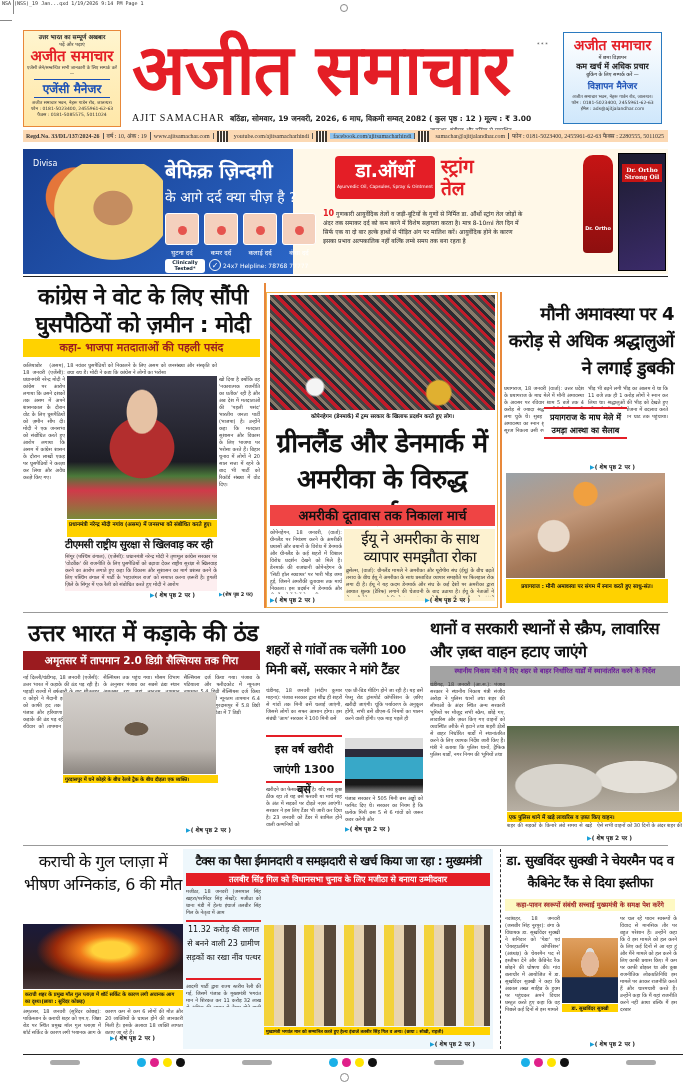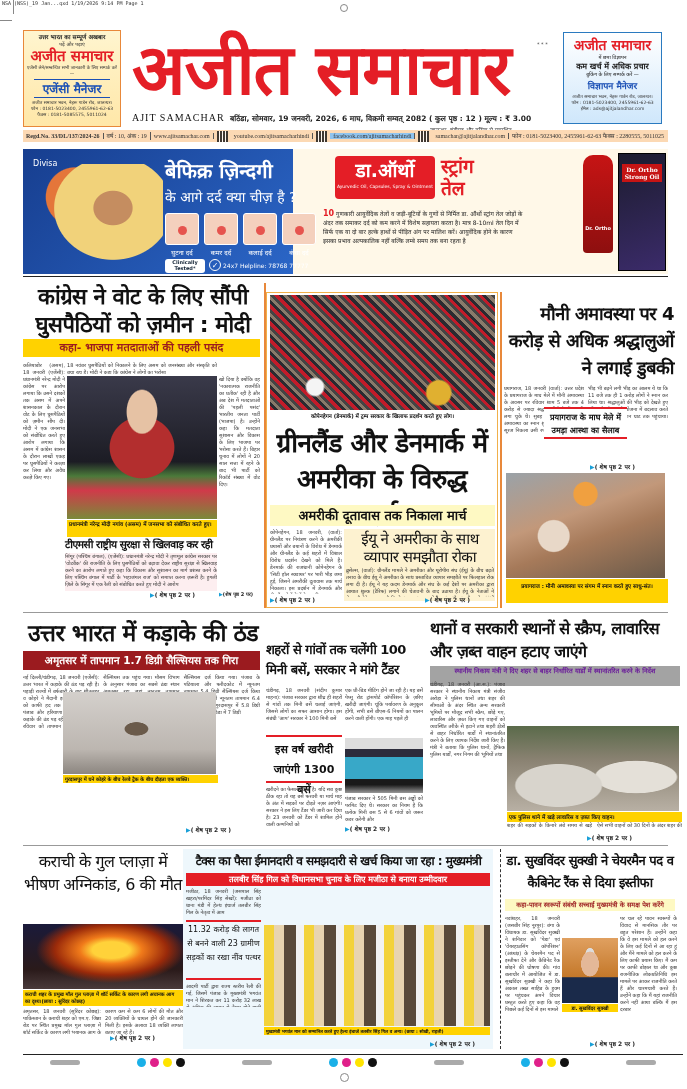--- a/index.html
+++ b/index.html
@@ -164,41 +164,41 @@
 <div class="abs col" style="left:65px;top:553px;width:152px;height:38px;background:#fdeef0">सिंगूर (पश्चिम बंगाल), (एजेंसी): प्रधानमंत्री नरेन्द्र मोदी ने तृणमूल कांग्रेस सरकार पर 'वोटबैंक' की राजनीति के लिए घुसपैठियों को बढ़ावा देकर राष्ट्रीय सुरक्षा से खिलवाड़ करने का आरोप लगाते हुए कहा कि विकास और सुशासन का मार्ग प्रशस्त करने के लिए पश्चिम बंगाल में पार्टी के 'महाजंगल राज' को समाप्त करना ज़रूरी है। हुगली ज़िले के सिंगूर में एक रैली को संबोधित करते हुए मोदी ने आरोप</div>
 <div class="abs cont" style="left:150px;top:591px">( शेष पृष्ठ 2 पर )</div>
 <div class="abs cont" style="left:219px;top:591px;font-size:5px">(शेष पृष्ठ 2 पर)</div>
 
 <div class="abs vline" style="left:264px;top:283px;width:2px;height:325px"></div>
 
 <div class="abs" style="left:266px;top:292px;width:232px;height:316px;border:1px solid #f1b04a"></div>
 <div class="abs photo" style="left:270px;top:295px;width:225px;height:115px;background:radial-gradient(circle at 20% 80%,#f4f4f4 0 4%,transparent 5%),radial-gradient(circle at 75% 85%,#e0b030 0 6%,transparent 7%),repeating-linear-gradient(45deg,#c21c2a 0 3px,#2a2a30 3px 6px,#8a7a6a 6px 9px,#444 9px 12px),#555"></div>
 <div class="abs cap" style="left:270px;top:411px;width:225px;font-size:5.5px;text-align:center">कोपेनहेगन (डेनमार्क) में ट्रम्प सरकार के खिलाफ प्रदर्शन करते हुए लोग।</div>
 <div class="abs head" style="left:268px;top:425px;width:228px;font-size:26px;text-align:center;line-height:36px">ग्रीनलैंड और डेनमार्क में अमरीका के विरुद्ध प्रदर्शन</div>
-<div class="abs sub" style="left:270px;top:505px;width:225px;height:21px;background:#fef9c3;color:#111;font-size:13px;line-height:21px">अमरीकी दूतावास तक निकाला मार्च</div>
+<div class="abs sub" style="left:270px;top:505px;width:225px;height:21px;background:#ef4444;color:#111;font-size:13px;line-height:21px">अमरीकी दूतावास तक निकाला मार्च</div>
 <div class="abs col" style="left:270px;top:529px;width:72px;height:65px">कोपेनहेगन, 18 जनवरी, (वार्ता): ग्रीनलैंड पर नियंत्रण करने के अमरीकी प्रयासों और बयानों के विरोध में डेनमार्क और ग्रीनलैंड के कई शहरों में विशाल विरोध प्रदर्शन देखने को मिले हैं। डेनमार्क की राजधानी कोपेनहेगन के 'सिटी हॉल स्क्वायर' पर भारी भीड़ जमा हुई, जिसने अमरीकी दूतावास तक मार्च निकाला। इस प्रदर्शन में डेनमार्क और ग्रीनलैंड दोनों देशों के नागरिक</div>
 <div class="abs" style="left:344px;top:529px;width:151px;height:72px;background:#fdf2d0"></div>
 <div class="abs head" style="left:346px;top:530px;width:148px;font-size:15px;text-align:center;line-height:18px;font-weight:normal">ईयू ने अमरीका के साथ व्यापार समझौता रोका</div>
 <div class="abs col" style="left:346px;top:567px;width:148px;height:30px">ब्रुसेल्स, (वार्ता): ग्रीनलैंड मामले ने अमरीका और यूरोपीय संघ (ईयू) के बीच बढ़ते तनाव के बीच ईयू ने अमरीका के साथ प्रस्तावित व्यापार समझौते पर फिलहाल रोक लगा दी है। ईयू ने यह कदम डेनमार्क और संघ के कई देशों पर अमरीका द्वारा आयात शुल्क (टैरिफ) लगाने की चेतावनी के बाद उठाया है। ईयू के नेताओं ने चेतावनी देते हुए कहा है कि ये आयात शुल्क यूरोपीय संघ और अमरीका के संबंधों को नुकसान पहुंचा सकते हैं। साथ ही, उन्होंने डेनमार्क और ग्रीनलैंड के प्रति</div>
 <div class="abs cont" style="left:270px;top:596px">( शेष पृष्ठ 2 पर )</div>
 <div class="abs cont" style="left:425px;top:596px">( शेष पृष्ठ 2 पर )</div>
 
 <div class="abs vline" style="left:500px;top:292px;width:2px;height:316px"></div>
 
 <div class="abs head" style="left:504px;top:300px;width:170px;font-size:18px;text-align:right;line-height:27px">मौनी अमावस्या पर 4 करोड़ से अधिक श्रद्धालुओं ने लगाई डुबकी</div>
 <div class="abs col" style="left:504px;top:385px;width:164px;height:77px;column-count:2;column-gap:4px">प्रयागराज, 18 जनवरी (वार्ता): उत्तर प्रदेश के प्रयागराज के माघ मेले में मौनी अमावस्या के अवसर पर रविवार शाम 5 बजे तक 4 करोड़ से ज्यादा श्रद्धालु त्रिवेणी में डुबकी लगा चुके थे। सुबह 4 बजे से ही मौनी अमावस्या का स्नान शुरू हो गया। जैसे-जैसे सूरज निकला उसी रफ्तार से श्रद्धालुओं की भीड़ भी बढ़ने लगी भीड़ का आलम ये था कि 11 बजे तक ही 1 करोड़ लोगों ने स्नान कर लिया था। श्रद्धालुओं की भीड़ को देखते हुए पुलिस ने भी अपनी योजना में बदलाव करते हुए दूसरे रास्ते से स्नान घाट तक पहुंचाया। मौसम ने भी</div>
 <div class="abs" style="left:544px;top:407px;width:83px;height:32px;background:#fff;border-top:2px solid #e41e26;border-bottom:2px solid #e41e26;font-size:8px;font-weight:bold;text-align:center;line-height:13px;padding-top:2px">प्रयागराज के माघ मेले में उमड़ा आस्था का सैलाब</div>
 <div class="abs cont" style="left:590px;top:463px">( शेष पृष्ठ 2 पर )</div>
 <div class="abs photo" style="left:506px;top:473px;width:159px;height:105px;background:radial-gradient(circle at 30% 60%,#e8d8c8 0 12%,transparent 13%),radial-gradient(circle at 50% 20%,#f0a040 0 10%,transparent 11%),linear-gradient(160deg,#9aa2a8,#c2987a 40%,#a67a5a 60%,#6a5a4a)"></div>
 <div class="abs cap" style="left:506px;top:579px;width:162px;height:24px;background:#ffd200;font-size:5.5px;text-align:center;white-space:normal;line-height:8px;padding-top:3px">प्रयागराज : मौनी अमावस्या पर संगम में स्नान करते हुए साधु-संत।</div>
 
 <div class="abs" style="left:23px;top:612px;width:645px;height:1px;background:#999"></div>
 
 <div class="abs head" style="left:23px;top:612px;width:240px;font-size:23px;text-align:center;line-height:42px;white-space:nowrap">उत्तर भारत में कड़ाके की ठंड</div>
-<div class="abs sub" style="left:23px;top:651px;width:237px;height:19px;background:#9b1b1f;color:#fff;font-size:10.5px;line-height:19px">अमृतसर में तापमान 1.7 डिग्री सैल्सियस तक गिरा</div>
+<div class="abs sub" style="left:23px;top:651px;width:237px;height:19px;background:#9b1b1f;color:#fff;font-size:10.5px;line-height:19px">अमृतसर में तापमान 2.0 डिग्री सैल्सियस तक गिरा</div>
 <div class="abs col" style="left:23px;top:674px;width:237px;height:114px;column-count:3;column-gap:4px">नई दिल्ली/चंडीगढ़, 18 जनवरी (एजेंसी): उत्तर भारत में कड़ाके की ठंड पड़ रही है। पहाड़ी राज्यों में बर्फबारी के बाद शीतलहर व कोहरे ने मैदानी इलाकों में जन-जीवन को काफी हद तक प्रभावित किया है। पंजाब और हरियाणा के कुछ हिस्सों में कड़ाके की ठंड पड़ रही है और अमृतसर में रविवार को तापमान गिरकर 1.7 डिग्री सैल्सियस तक पहुंच गया। मौसम विभाग के अनुसार पंजाब का सबसे ठंडा स्थान अमृतसर रहा जहां न्यूनतम तापमान सामान्य से 2 डिग्री कम दर्ज किया गया। होशियारपुर में न्यूनतम तापमान 3.4 डिग्री सैल्सियस दर्ज किया गया। दोनों राज्यों की साझी राजधानी चंडीगढ़ में भी रात का तापमान सामान्य से 2 डिग्री कम 5.5 डिग्री सैल्सियस दर्ज किया गया। पंजाब के पटियाला और फरीदकोट में न्यूनतम तापमान 5.4 डिग्री सैल्सियस दर्ज किया गया। लुधियाना में न्यूनतम तापमान 6.4 डिग्री सैल्सियस, गुरदासपुर में 5.8 डिग्री सैल्सियस और बठिंडा में 7 डिग्री</div>
 <div class="abs photo" style="left:63px;top:692px;width:153px;height:82px;background:radial-gradient(ellipse at 48% 45%,#6a5a4a 0 10%,transparent 11%),linear-gradient(#d4d0cc,#bcb6b0 70%,#8c8680)"></div>
 <div class="abs cap" style="left:63px;top:775px;width:155px;background:#ffd200;font-size:5px">गुरदासपुर में घने कोहरे के बीच रेलवे ट्रैक के बीच दौड़ता एक व्यक्ति।</div>
 <div class="abs cont" style="left:186px;top:826px">( शेष पृष्ठ 2 पर )</div>
 
 <div class="abs head" style="left:266px;top:640px;width:160px;font-size:13px;line-height:20px">शहरों से गांवों तक चलेंगी 100 मिनी बसें, सरकार ने मांगे टैंडर</div>
 <div class="abs col" style="left:266px;top:687px;width:76px;height:40px">चंडीगढ़, 18 जनवरी (संदीप कुमार माहना): पंजाब सरकार द्वारा शीघ्र ही शहरों से गांवों तक मिनी बसें चलाई जाएंगी, जिससे लोगों का सफर आसान होगा। इस संबंधी 'आप' सरकार ने 100 मिनी बसें</div>
 <div class="abs" style="left:266px;top:735px;width:76px;height:48px;border-top:2px solid #e41e26;border-bottom:2px solid #e41e26;font-size:11px;font-weight:bold;text-align:center;line-height:20px;padding-top:3px">इस वर्ष खरीदी जाएंगी 1300 बसें</div>
 <div class="abs col" style="left:266px;top:786px;width:76px;height:44px">खरीदने का फैसला किया है। यदि सब कुछ ठीक रहा तो यह बसें फरवरी या मार्च माह के अंत में सड़कों पर दौड़ते नज़र आएंगी। सरकार ने इस लिए टैंडर भी जारी कर दिया है। 23 जनवरी को टैंडर में शामिल होने वाली कम्पनियों को</div>
 <div class="abs col" style="left:345px;top:687px;width:78px;height:40px">एक प्री-बिड मीटिंग होने जा रही है। यह बसें पेप्सू रोड ट्रांसपोर्ट कॉर्पोरेशन के ज़रिए खरीदी जाएंगी। चूंकि पर्यावरण के अनुकूल होंगी, सभी बसें बीएस-6 नियमों का पालन करने वाली होंगी। एक माह पहले ही</div>

